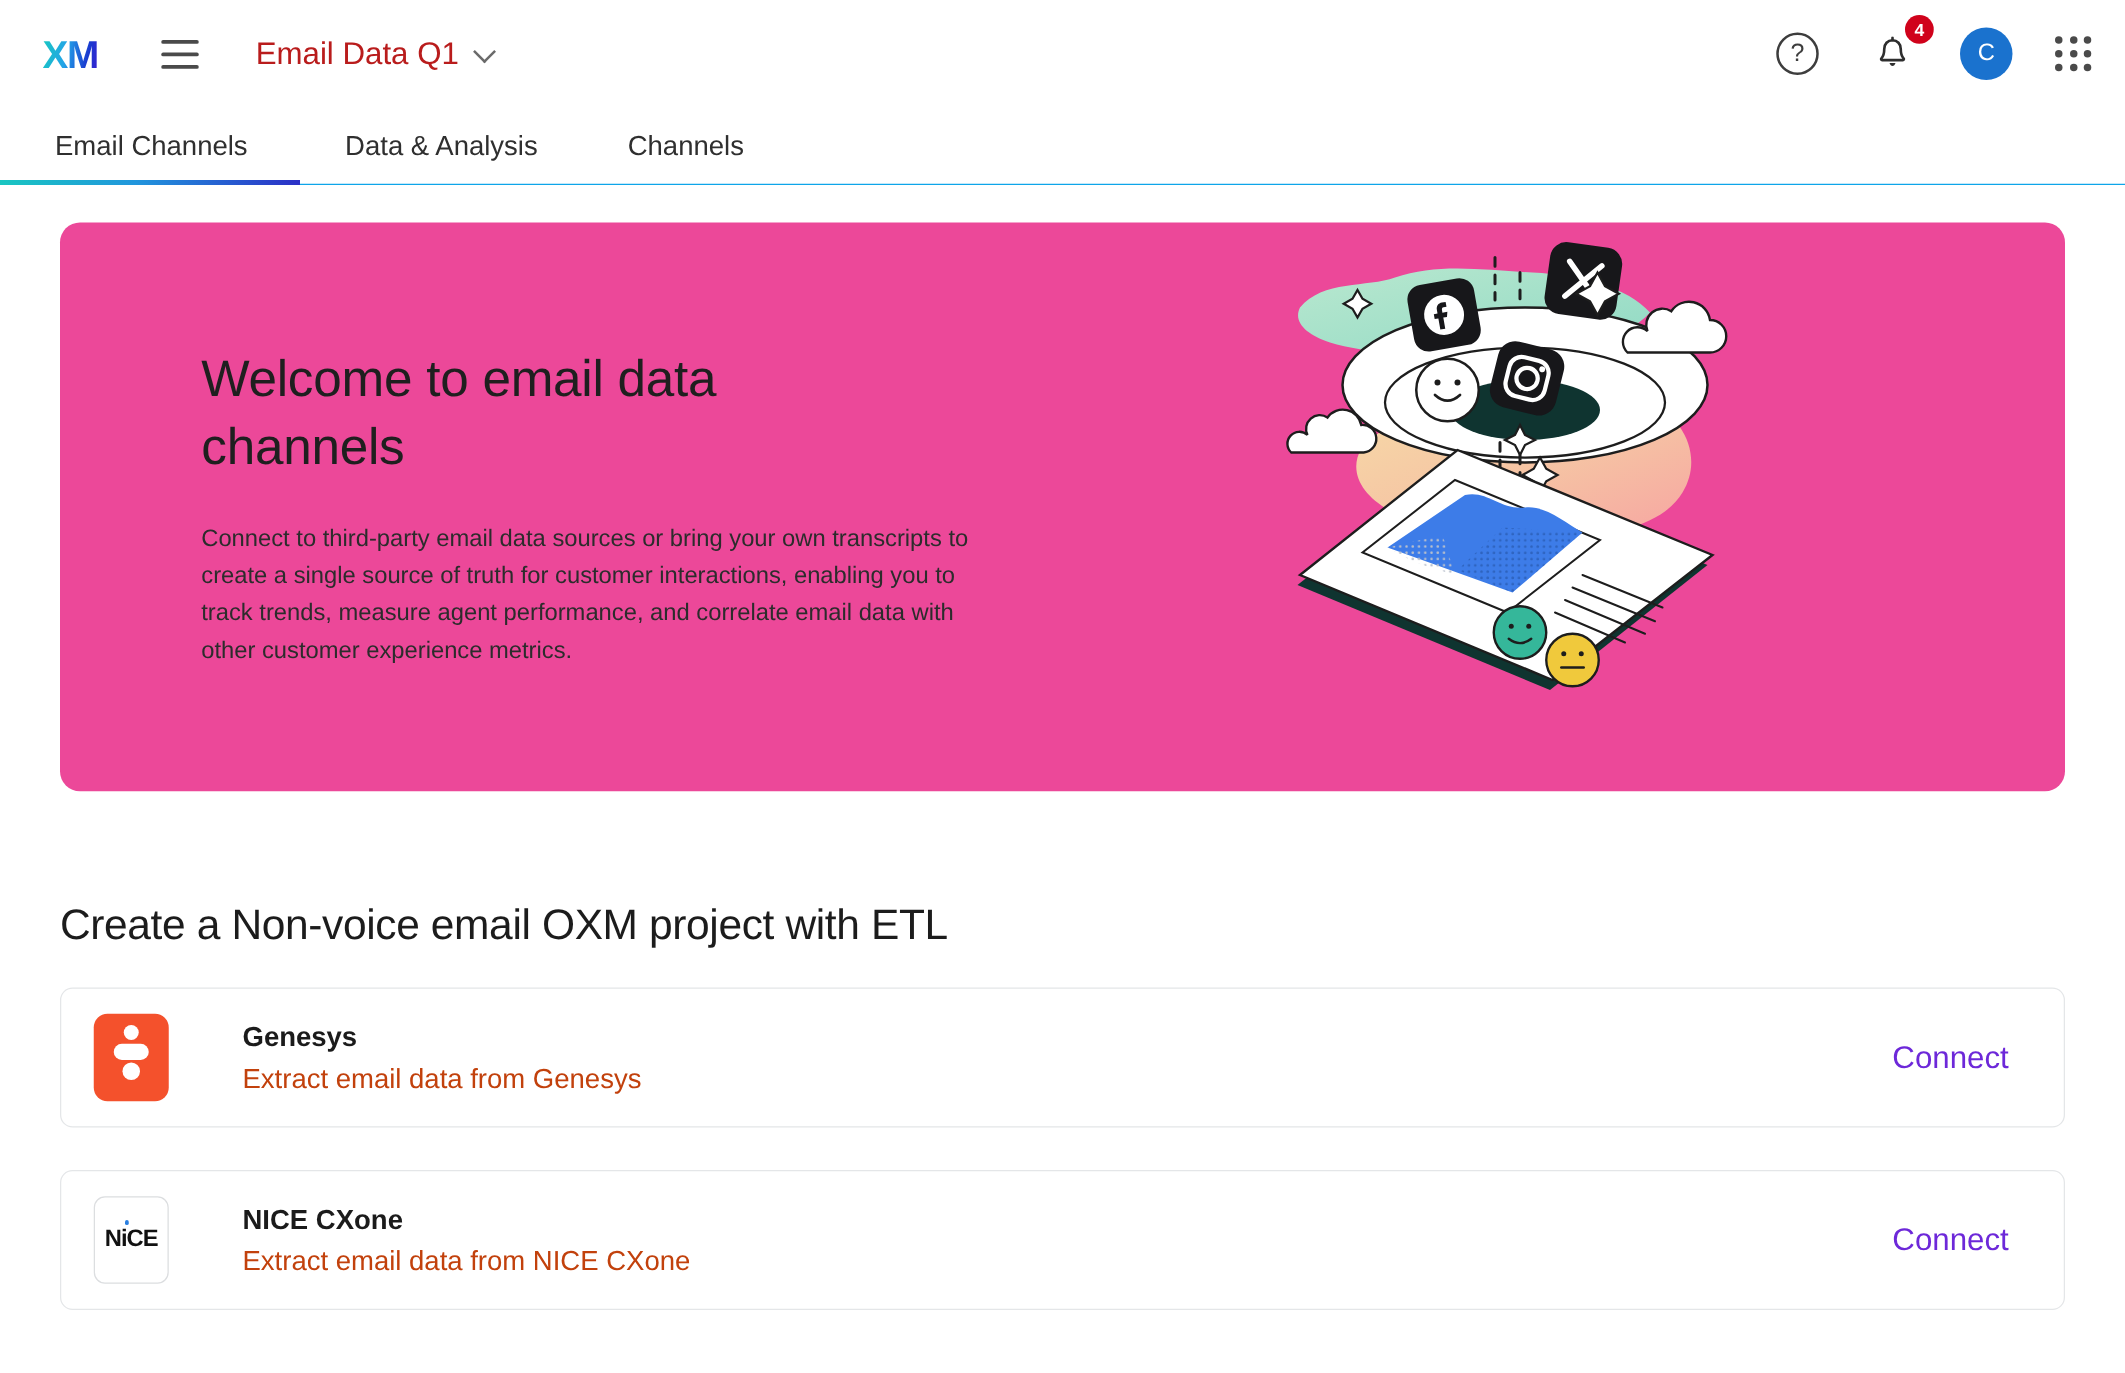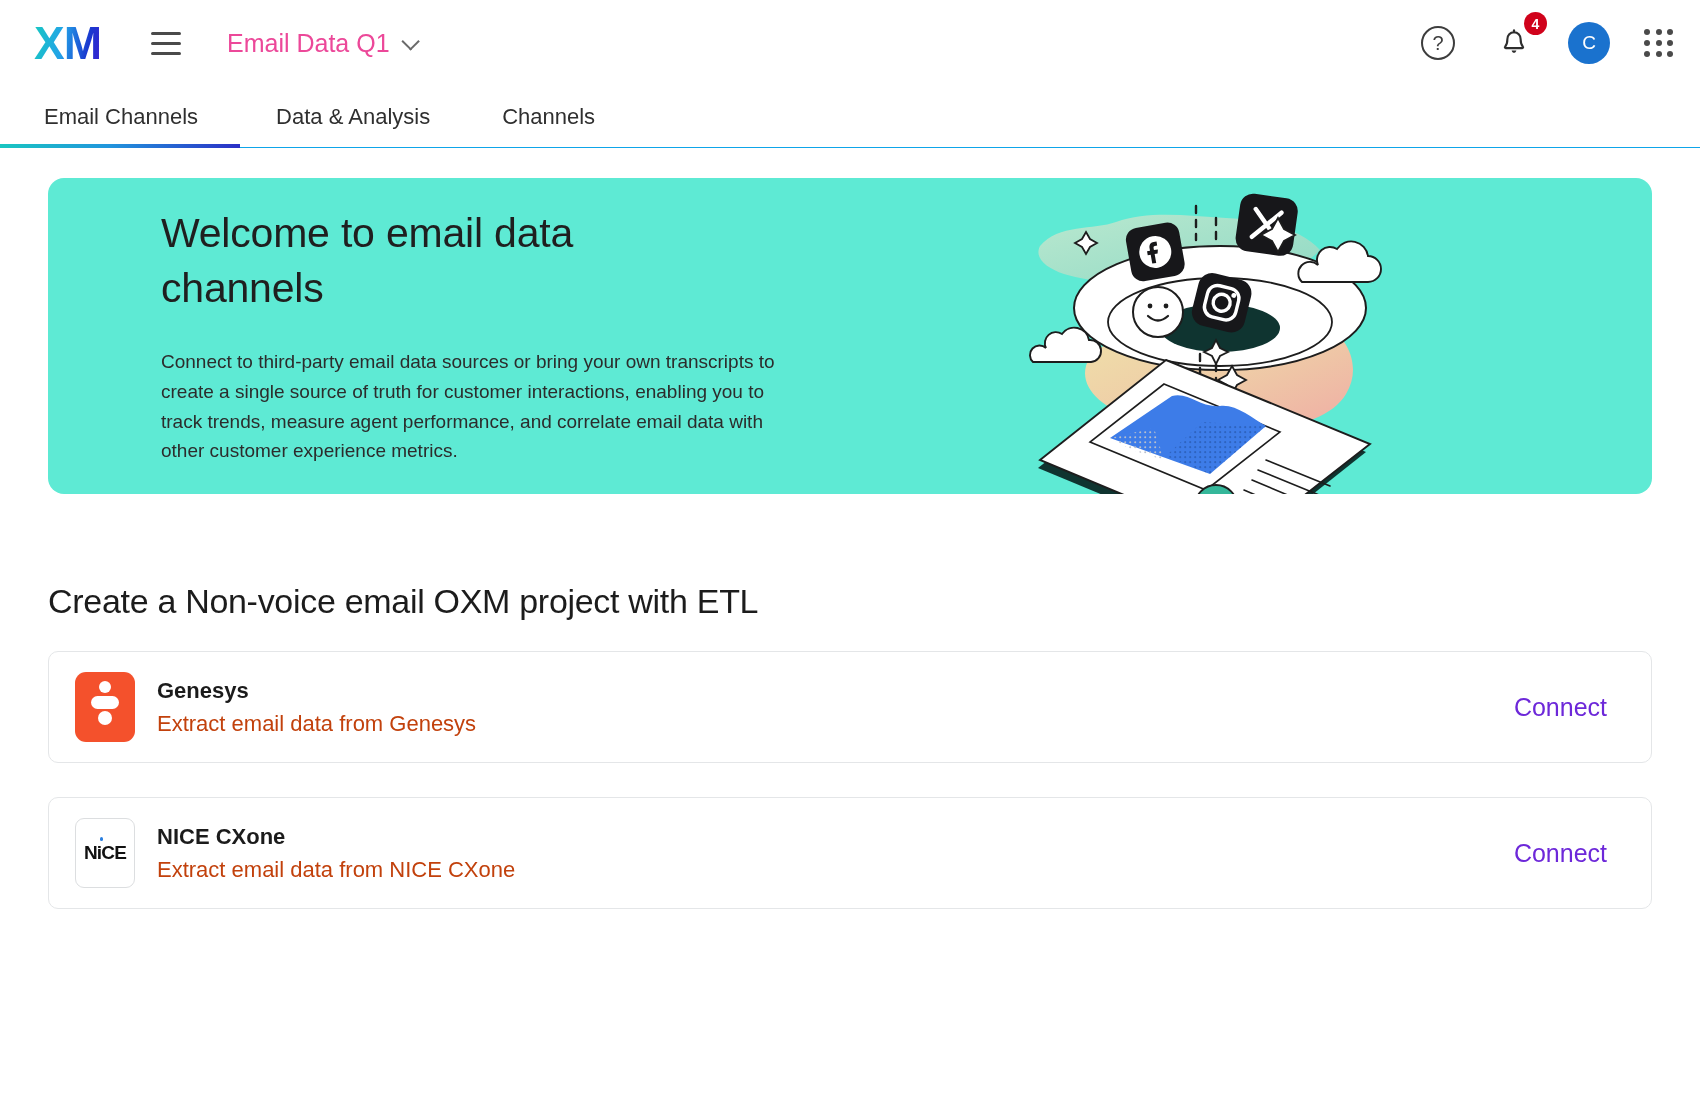--- a/index.html
+++ b/index.html
@@ -13,41 +13,41 @@
 
   
   .topbar {
     height: 86px;
     display: flex;
     align-items: center;
     padding: 0 26px 0 34px;
     background: #fff;
   }
   .logo {
-    font-size: 46px;
+    font-size: 31px;
     font-weight: 700;
     letter-spacing: -1px;
     background: linear-gradient(100deg, #17c9c0 0%, #23a3e8 42%, #1a39cf 78%, #3b1fd1 100%);
     -webkit-background-clip: text;
     background-clip: text;
     color: transparent;
     -webkit-text-fill-color: transparent;
     line-height: 1;
   }
   .hamburger {
     width: 30px; margin-left: 50px;
     display: flex; flex-direction: column; gap: 7px;
     cursor: pointer;
   }
   .hamburger i { display: block; height: 3px; background: #4a4a4a; border-radius: 2px; }
 
   .proj-title {
     margin-left: 46px;
     display: flex; align-items: center; gap: 12px;
-    font-size: 25px; color: #ec4899; cursor: pointer;
+    font-size: 25px; color: #b91c1c; cursor: pointer;
   }
   .chev {
     width: 13px; height: 13px;
     border-right: 2.2px solid #6a6a6a;
     border-bottom: 2.2px solid #6a6a6a;
     transform: rotate(45deg) translateY(-3px);
   }
 
   .spacer { flex: 1; }
 
@@ -111,23 +111,23 @@
     content: ""; position: absolute;
     left: 0; right: 0; bottom: -1px; height: 4px;
     background: linear-gradient(90deg, #19c6c1 0%, #2196dd 45%, #2b2fc6 100%);
   }
 
   
   .main { padding: 0 48px; }
 
   .banner {
     margin-top: 30px;
-    background: #5eead4;
+    background: #ec4899;
     border-radius: 16px;
-    height: 316px;
+    height: 455px;
     display: flex; align-items: center;
     position: relative;
     overflow: hidden;
   }
   .banner-text { padding-left: 113px; width: 730px; }
   .banner-title {
     font-size: 41px; font-weight: 400; color: #1f1f1f;
     line-height: 1.33; letter-spacing: -0.2px;
     max-width: 520px;
   }
@@ -148,20 +148,21 @@
   }
 
   .card {
     margin-top: 30px;
     background: #fff;
     border: 1px solid #e4e6e8;
     border-radius: 10px;
     height: 112px;
     display: flex; align-items: center;
     padding: 0 44px 0 26px;
+    gap: 37px;
   }
   .card + .card { margin-top: 34px; }
   .card-logo { width: 60px; height: 70px; flex: 0 0 60px; }
   .logo-genesys {
     background: #f4512c; border-radius: 11px;
     position: relative;
   }
   .logo-genesys .d1, .logo-genesys .d2, .logo-genesys .d3 {
     position: absolute; background: #fff;
   }

